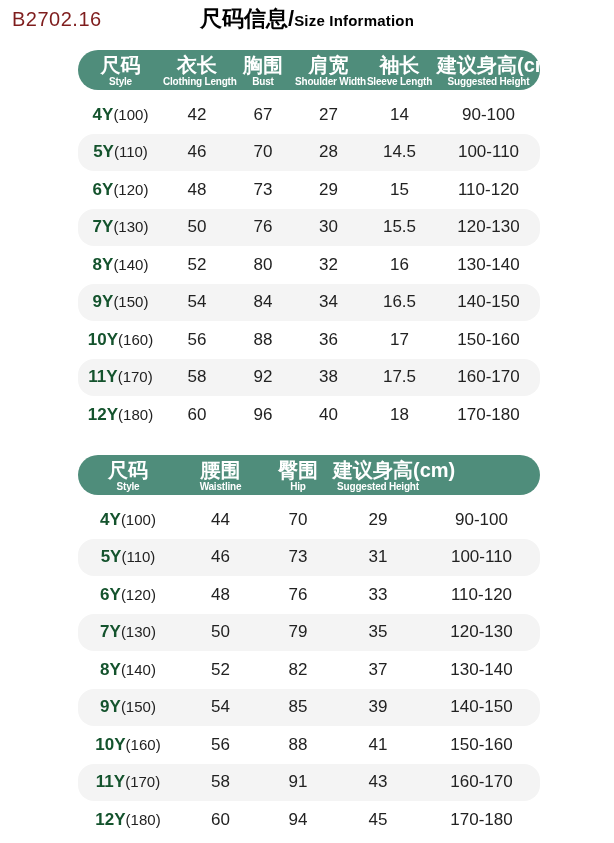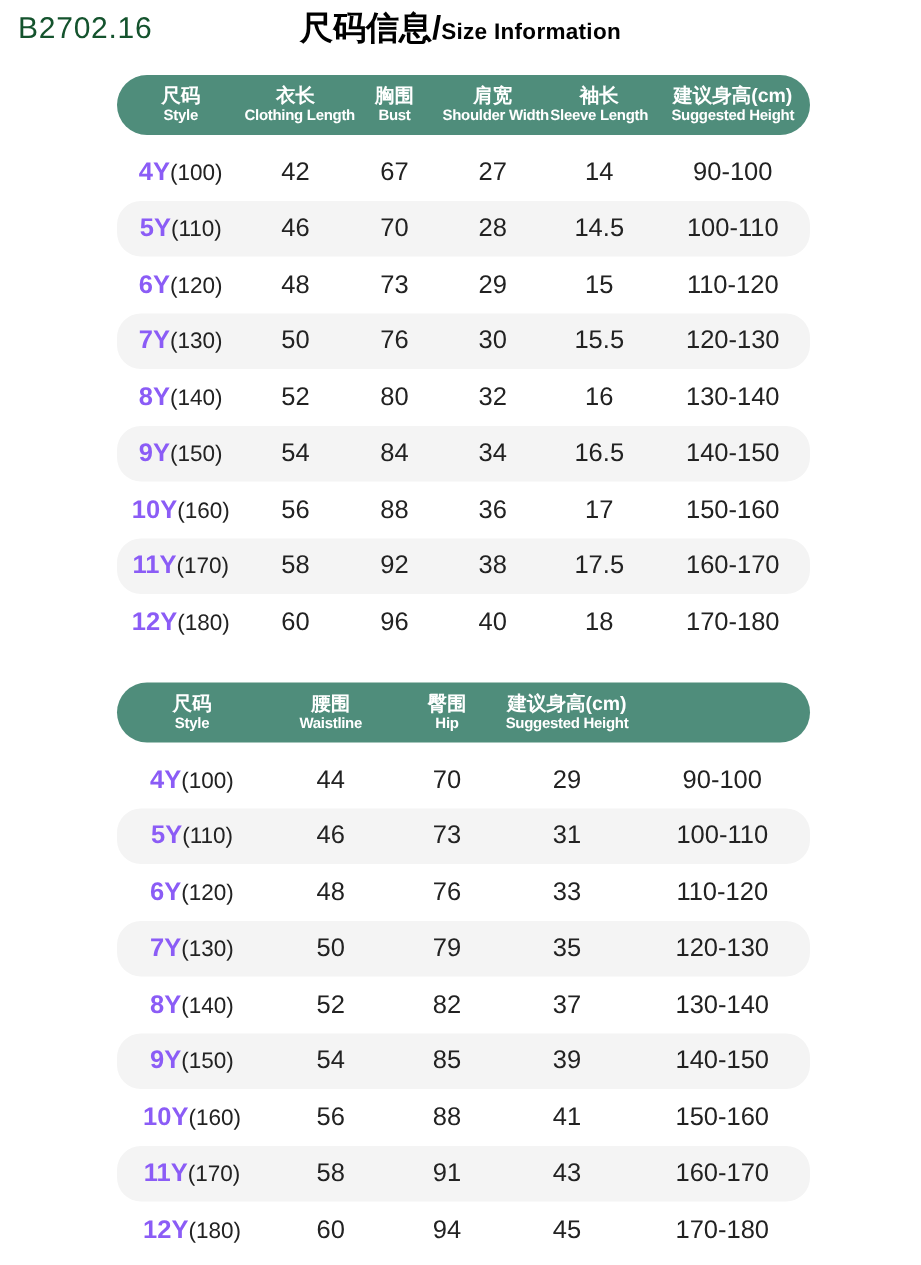--- a/index.html
+++ b/index.html
@@ -4,21 +4,21 @@
 <style>
   html,body{margin:0;padding:0;}
   body{
     width:614px;height:843px;position:relative;overflow:hidden;
     background:#ffffff;
     font-family:"Liberation Sans","DejaVu Sans",sans-serif;
     color:#1c1c1c;
   }
   .code{
     position:absolute;left:12px;top:8px;
-    font-size:20px;letter-spacing:.5px;color:#14532d;
+    font-size:20px;letter-spacing:.5px;color:#7f1d1d;
   }
   .title{
     position:absolute;left:0;right:0;top:4px;
     text-align:center;white-space:nowrap;
   }
   .title .cjk{font-size:22px;font-weight:700;color:#000;}
   .title .slash{font-size:22px;font-weight:700;color:#000;}
   .title .en{font-size:15px;font-weight:700;color:#000;letter-spacing:.2px;}
 
   .size-table{position:absolute;left:78px;width:462px;}
@@ -27,30 +27,30 @@
 
   .thead{
     height:40px;border-radius:20px;
     display:grid;align-items:center;
     color:#fff;
   }
   .t1 .thead,.t1 .trow{grid-template-columns:85px 68px 64px 67px 75px 103px;}
   .t2 .thead,.t2 .trow{grid-template-columns:100px 85px 70px 90px 117px;}
 
   .hcell{text-align:center;line-height:1.1;white-space:nowrap;}
-  .hc-cjk{font-size:13px;font-weight:700;}
+  .hc-cjk{font-size:20px;font-weight:700;}
   .hc-en{font-size:10px;font-weight:700;letter-spacing:-.2px;}
 
   .tbody{margin-top:6px;}
   .trow{
     height:37.5px;display:grid;align-items:center;
     border-radius:16px;
   }
   .cell{text-align:center;font-size:17px;color:#222;white-space:nowrap;}
-  .size-cell b{font-size:17px;font-weight:700;color:#8b5cf6;}
+  .size-cell b{font-size:17px;font-weight:700;color:#14532d;}
   .size-cell span{font-size:15px;font-weight:400;color:#222;}
 </style>
 </head>
 <body>
 
 <div class="code">B2702.16</div>
 
 <div class="title">
   <span class="cjk">尺码信息</span><span class="slash">/</span><span class="en">Size Information</span>
 </div>

